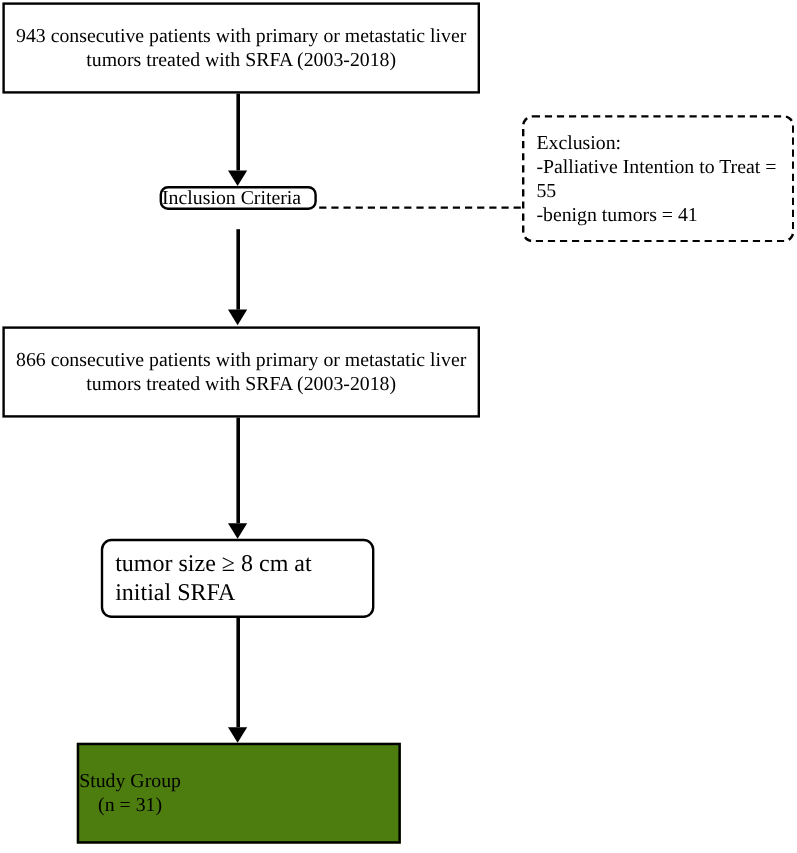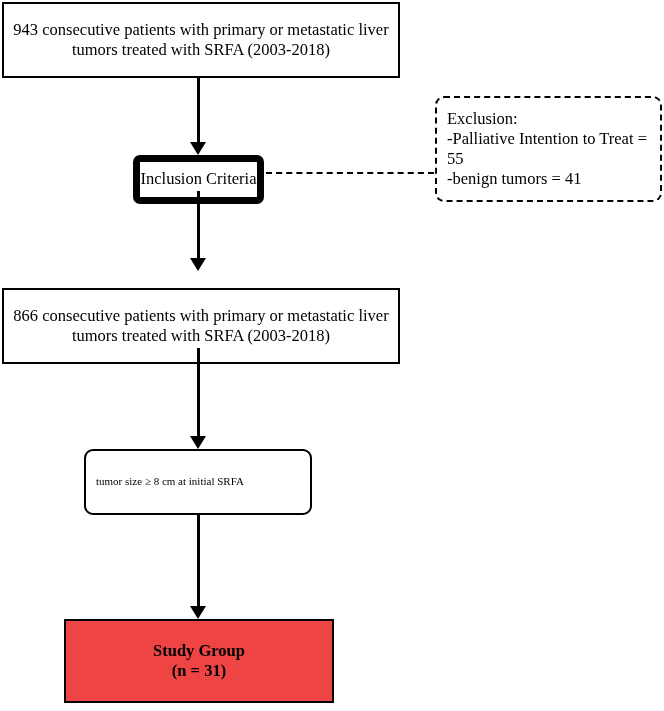--- a/index.html
+++ b/index.html
@@ -14,21 +14,20 @@
     font-family: "Liberation Serif", "DejaVu Serif", serif;
     color: #000000;
     overflow: hidden;
   }
 
   .node {
     position: absolute;
     box-sizing: border-box;
     display: flex;
     align-items: center;
-    justify-content: center;
     text-align: center;
     background: #ffffff;
     line-height: 1.22;
   }
 
   .node .txt {
     display: block;
     white-space: pre-line;
   }
 
@@ -41,22 +40,22 @@
     height: 76px;
     border: 2.5px solid #000000;
     font-size: 16.5px;
     padding: 0 6px;
   }
 
   #box-inclusion-criteria {
     left: 133px;
     top: 155px;
     width: 131px;
-    height: 49px;
-    border: 7px solid #000000;
+    height: 20px;
+    border: 2px solid #000000;
     border-radius: 7px;
     font-size: 16.5px;
   }
 
   #box-exclusion {
     left: 435px;
     top: 96px;
     width: 227px;
     height: 106px;
     border: 2.5px dashed #000000;
@@ -71,47 +70,46 @@
   }
 
   #box-after-exclusion {
     left: 2px;
     top: 272px;
     width: 398px;
     height: 76px;
     border: 2.5px solid #000000;
     font-size: 16.5px;
     padding: 0 6px;
-    margin-top: 16px;
   }
 
   #box-tumor-size {
     left: 84px;
     top: 449px;
     width: 228px;
     height: 66px;
     border: 2px solid #000000;
     border-radius: 9px;
-    font-size: 11px;
+    font-size: 20px;
     padding: 0 10px;
   }
   #box-tumor-size .txt {
     text-align: left;
     width: 100%;
   }
 
   #box-study-group {
     left: 64px;
     top: 619px;
     width: 270px;
     height: 84px;
     border: 2px solid #000000;
-    background: #ef4444;
+    background: #4d7c0f;
     font-size: 16.5px;
-    font-weight: bold;
+    font-weight: normal;
   }
 
   
   .vline {
     position: absolute;
     width: 2.5px;
     background: #000000;
   }
   .arrowhead {
     position: absolute;

